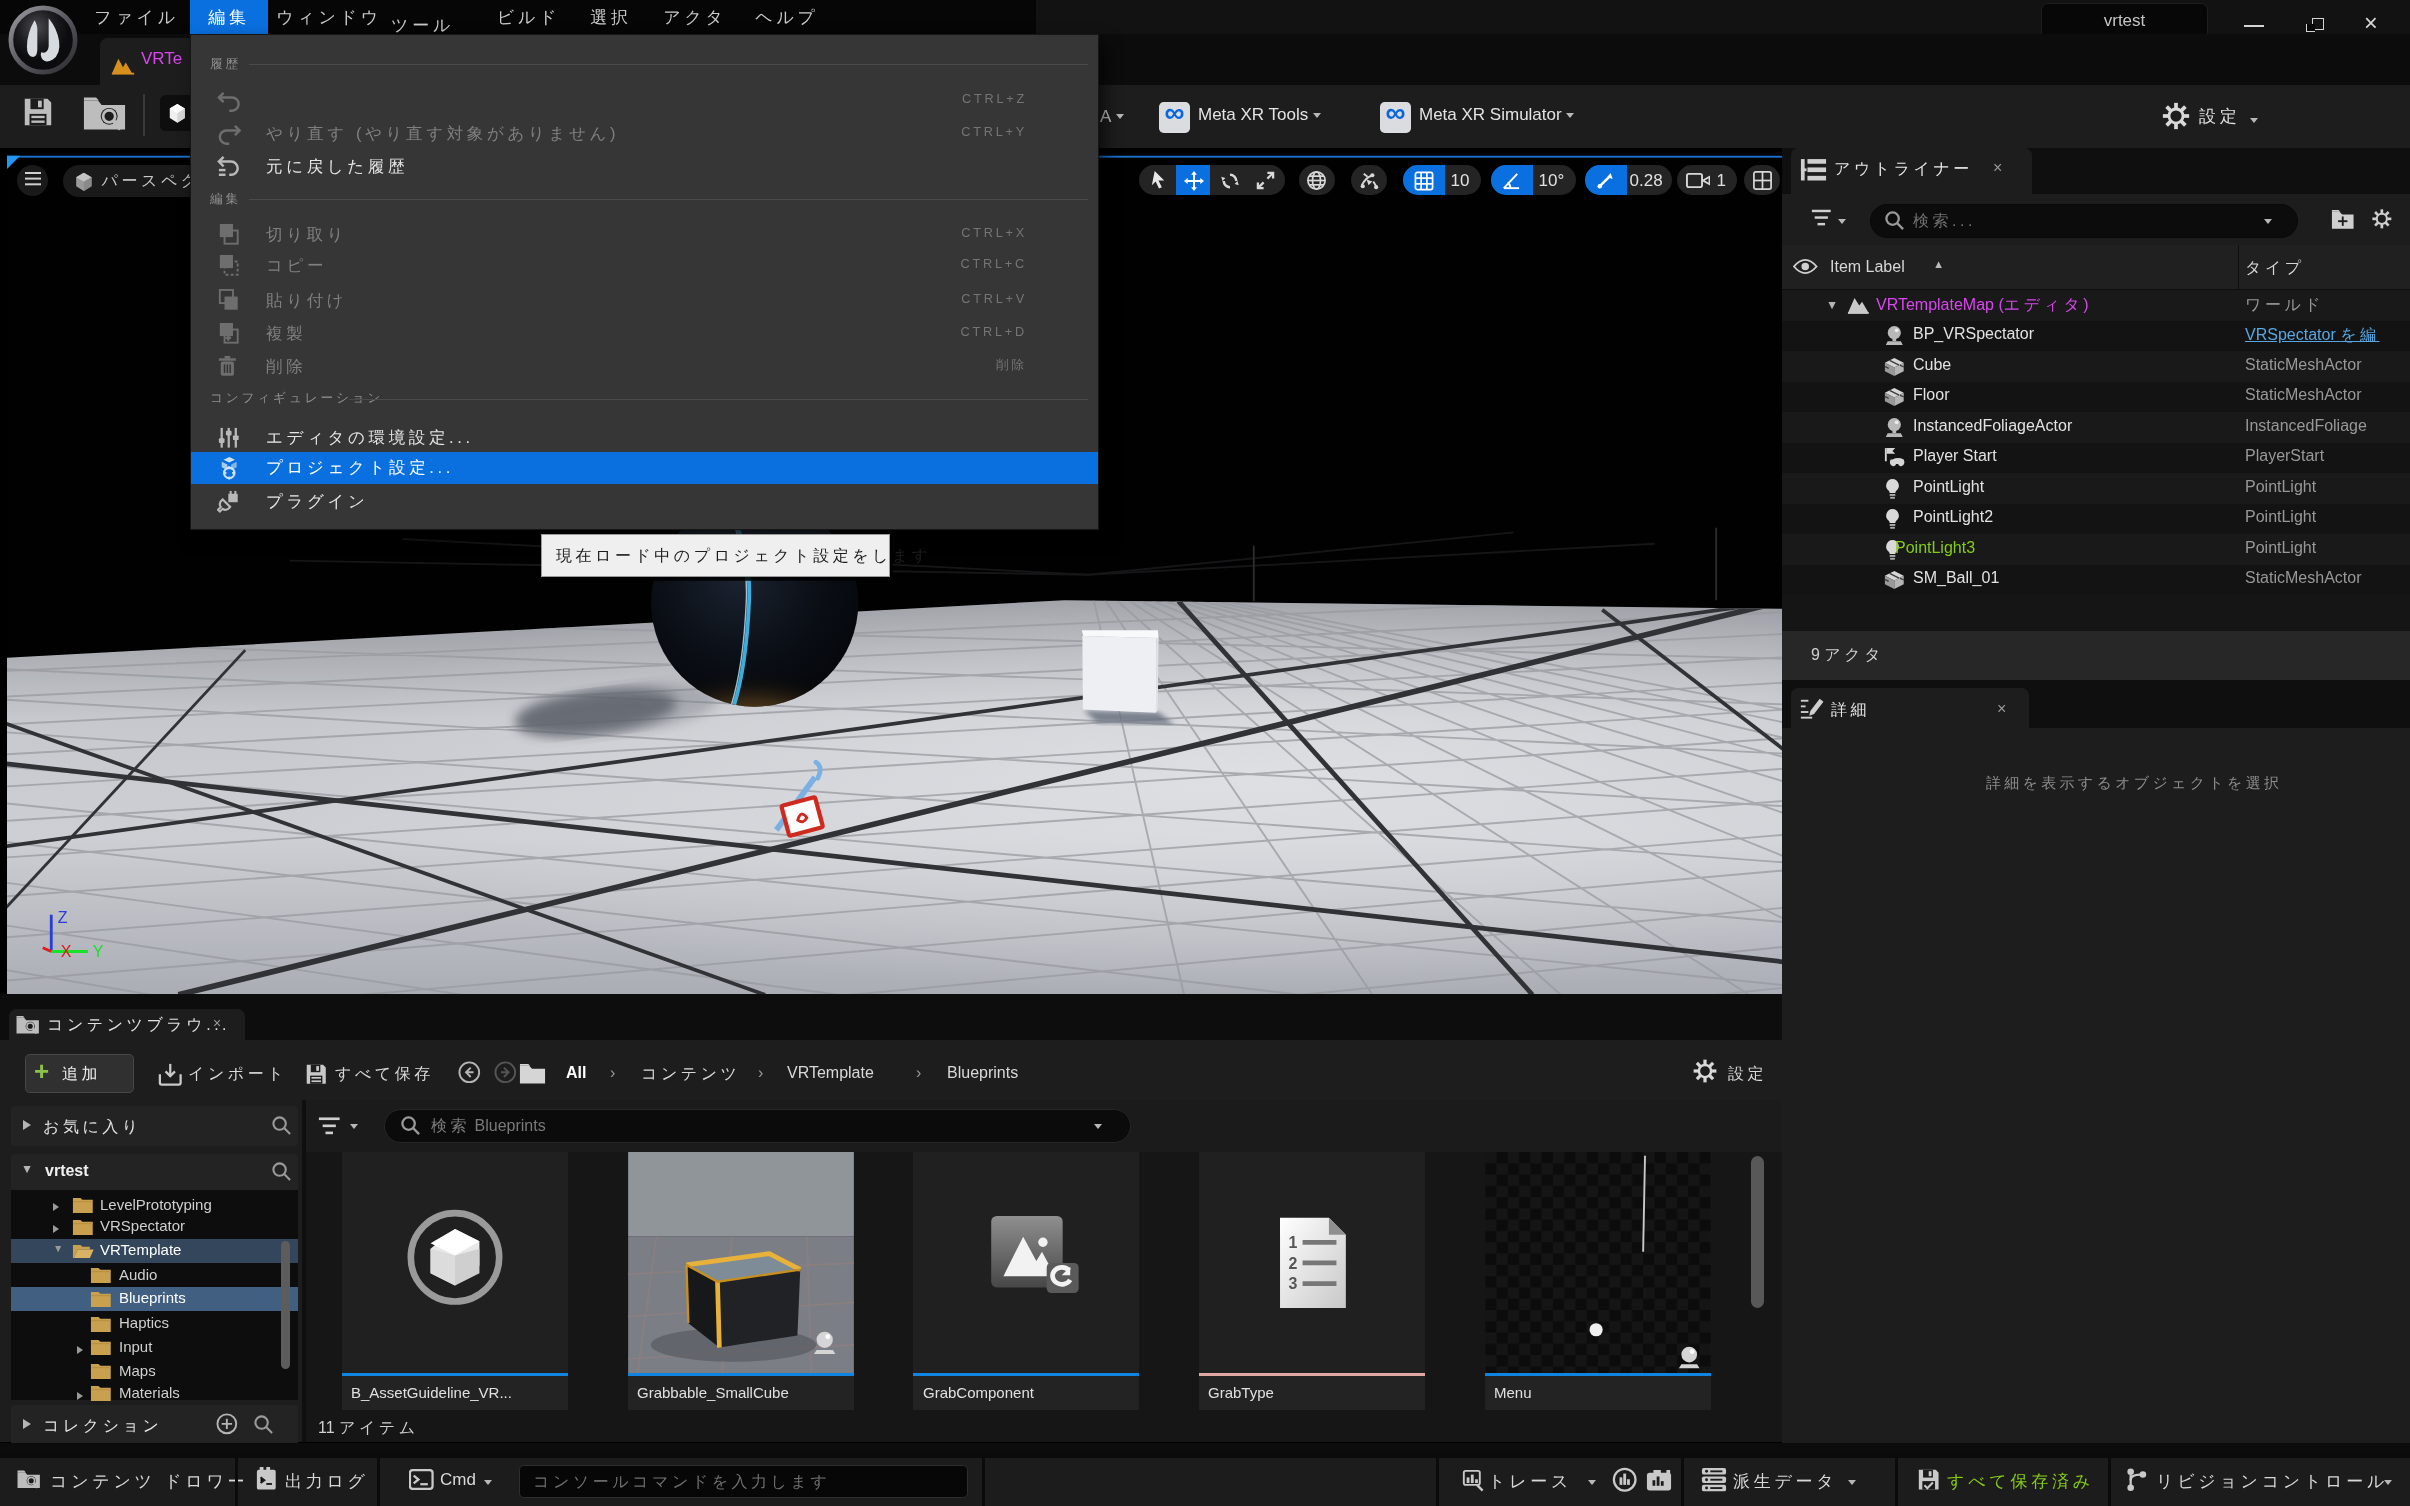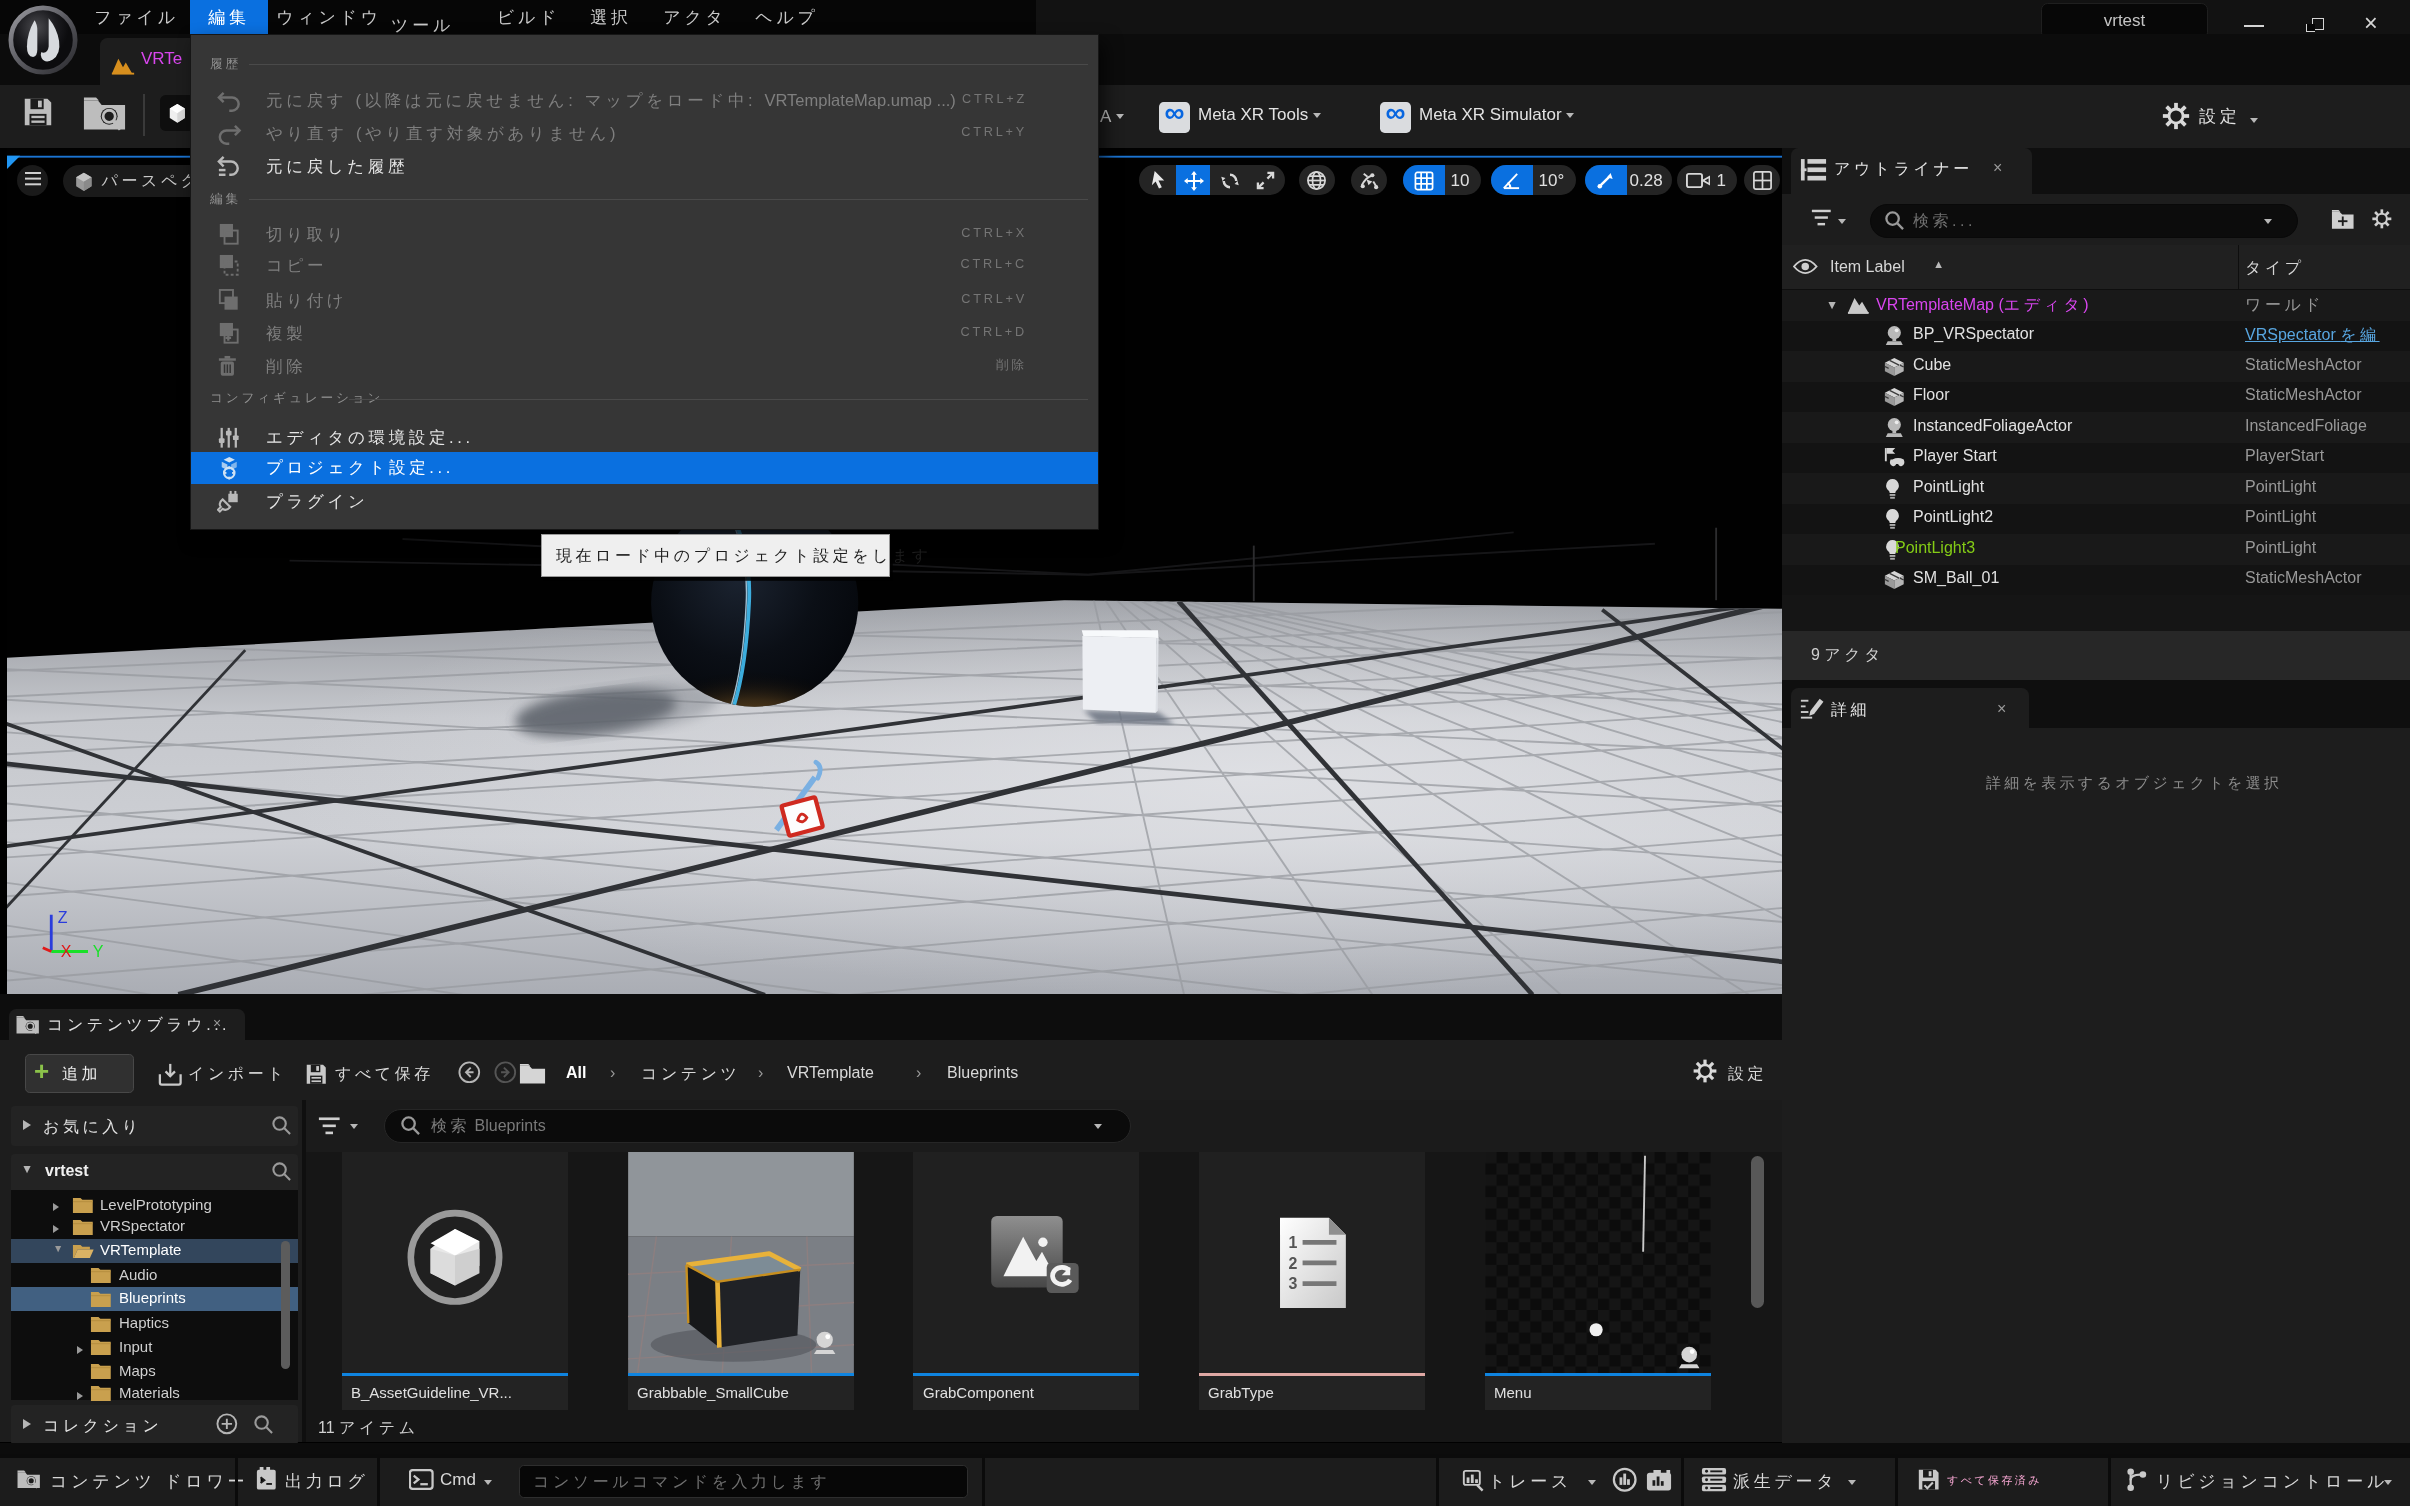--- a/index.html
+++ b/index.html
@@ -865,39 +865,38 @@
       </svg>
       <div class="abs" style="left:1733px;top:16px"><span class="jp" style="font-size:17px;color:#d8d8d8">派生データ</span></div>
       <div class="abs" style="left:1848px;top:19px"><span style="display:inline-block;width:0;height:0;border-top:5.6px solid #b8b8b8;border-left:4.7px solid transparent;border-right:4.7px solid transparent;vertical-align:middle"></span></div>
       <svg class="abs" style="left:1916px;top:13px" width="25.4" height="25.4" viewBox="0 0 36 36">
         <path d="M4 4h24l4 4v24H4z" fill="#c9c9c9"></path>
         <rect x="10" y="4" width="14" height="11" fill="#1c1c1c"></rect>
         <rect x="18" y="6" width="4" height="7" fill="#c9c9c9"></rect>
         <rect x="9" y="20" width="18" height="12" fill="#1c1c1c"></rect>
         <path d="M12 26l4 4 8-8" stroke="#c9c9c9" stroke-width="3" fill="none"></path>
       </svg>
-      <div class="abs" style="left:1947px;top:16px"><span class="jp" style="font-size:11px;color:#f9a8d4">すべて保存済み</span></div>
+      <div class="abs" style="left:1947px;top:16px"><span class="jp" style="font-size:17px;color:#84cc16">すべて保存済み</span></div>
       <div class="abs" style="left:2108px;top:0;width:2.8px;height:53px;background:#0b0b0b"></div>
       <svg class="abs" style="left:2125px;top:13px" width="24.5" height="25.4" viewBox="0 0 26 27">
         <g fill="none" stroke="#c9c9c9" stroke-width="2.4">
           <path d="M6 8v12"></path>
           <path d="M6 14q0-6 10-6"></path>
         </g>
         <circle cx="6" cy="5" r="3.5" fill="#c9c9c9"></circle>
         <circle cx="6" cy="22" r="3.5" fill="#c9c9c9"></circle>
         <circle cx="19" cy="8" r="3.5" fill="#c9c9c9"></circle>
       </svg>
       <div class="abs" style="left:2156px;top:16px"><span class="jp" style="font-size:17px;color:#d8d8d8">リビジョンコントロール</span></div>
       <div class="abs" style="left:2384px;top:19px"><span style="display:inline-block;width:0;height:0;border-top:5.6px solid #b8b8b8;border-left:4.7px solid transparent;border-right:4.7px solid transparent;vertical-align:middle"></span></div>
     </div>
 
 <div id="menu" class="abs" style="left:190px;top:34px;width:909px;height:496px;background:#363636;border:0.9px solid #161616;box-shadow:5.6px 7.5px 17px rgba(0,0,0,.65)">
       <div class="abs" style="left:19px;top:21px;font-size:12.7px;color:#8f8f8f"><span class="jp">履歴</span></div>
       <div class="abs" style="left:58px;top:29px;width:839px;height:0.9px;background:#4a4a4a"></div>
-      <div class="abs" style="left:75px;top:55px;white-space:nowrap"><span class="jp" style="color:#7f7f7f;font-size:16.5px">元に戻す (以降は元に戻せません: マップをロード中: </span><span style="color:#7f7f7f;font-size:16.5px">VRTemplateMap.umap ...)</span></div>
       <svg class="abs" style="left:26px;top:54px" width="24.5" height="22.6" viewBox="0 0 26 24">
         <path d="M7 4L2 9l5 5" fill="none" stroke="#6e6e6e" stroke-width="2.6"></path>
         <path d="M2.5 9H16a7 7 0 0 1 0 14h-3" fill="none" stroke="#6e6e6e" stroke-width="2.6"></path>
       </svg>
       <div class="abs" style="left:742px;top:57px;width:94px;text-align:right;font-size:12.7px;color:#757575"><span class="jp">CTRL+Z</span></div>
       <div class="abs" style="left:75px;top:88px;white-space:nowrap"><span class="jp" style="color:#7f7f7f;font-size:16.5px">やり直す (やり直す対象がありません)</span></div>
       <svg class="abs" style="left:26px;top:87px" width="24.5" height="22.6" viewBox="0 0 26 24">
         <path d="M19 4l5 5-5 5" fill="none" stroke="#6e6e6e" stroke-width="2.6"></path>
         <path d="M23.5 9H10a7 7 0 0 0 0 14h3" fill="none" stroke="#6e6e6e" stroke-width="2.6"></path>
       </svg>

